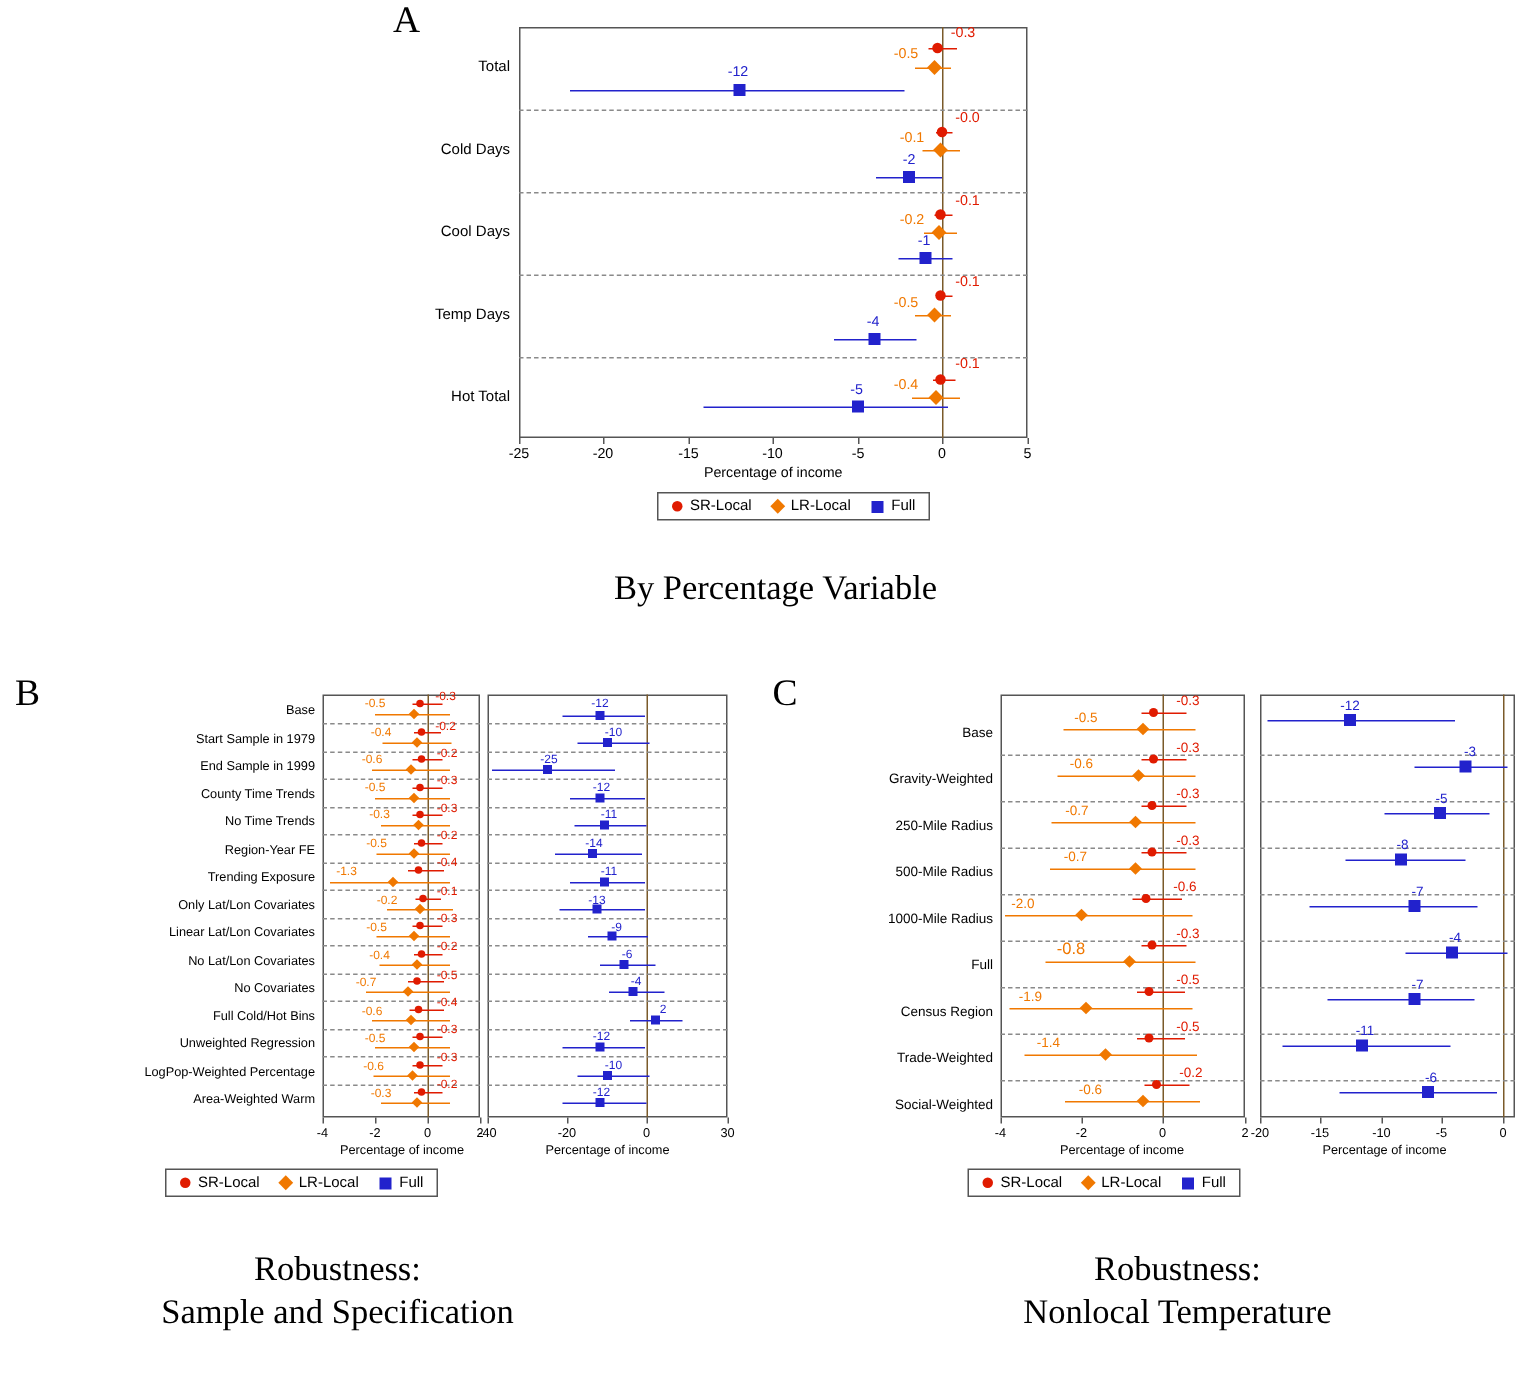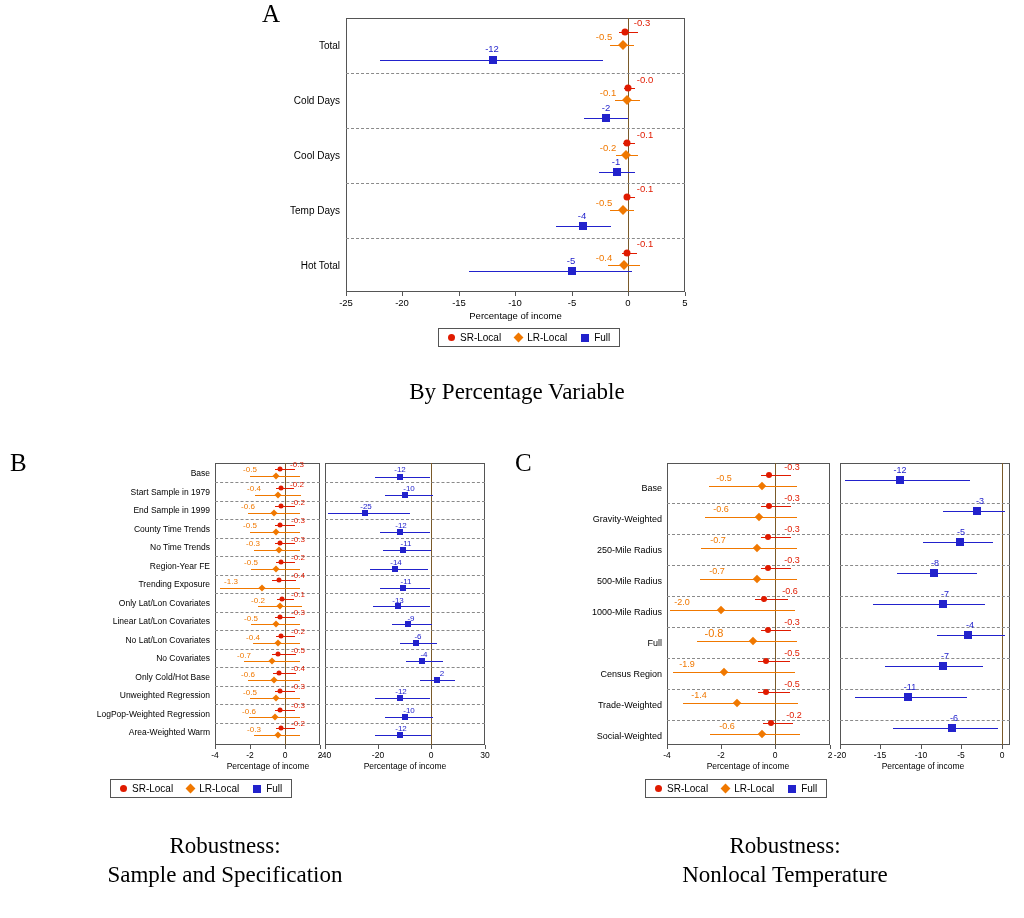--- a/index.html
+++ b/index.html
@@ -189,23 +189,23 @@
   <div class="rowlabel small" style="top:46.5px;left:0;width:200px;">Start Sample in 1979</div>
   <div class="rowlabel small" style="top:65px;left:0;width:200px;">End Sample in 1999</div>
   <div class="rowlabel small" style="top:83.5px;left:0;width:200px;">County Time Trends</div>
   <div class="rowlabel small" style="top:102px;left:0;width:200px;">No Time Trends</div>
   <div class="rowlabel small" style="top:120.5px;left:0;width:200px;">Region-Year FE</div>
   <div class="rowlabel small" style="top:139px;left:0;width:200px;">Trending Exposure</div>
   <div class="rowlabel small" style="top:157.5px;left:0;width:200px;">Only Lat/Lon Covariates</div>
   <div class="rowlabel small" style="top:176px;left:0;width:200px;">Linear Lat/Lon Covariates</div>
   <div class="rowlabel small" style="top:194.5px;left:0;width:200px;">No Lat/Lon Covariates</div>
   <div class="rowlabel small" style="top:213px;left:0;width:200px;">No Covariates</div>
-  <div class="rowlabel small" style="top:231.5px;left:0;width:200px;">Only Cold/Hot Base</div>
+  <div class="rowlabel small" style="top:231.5px;left:0;width:200px;">Full Cold/Hot Bins</div>
   <div class="rowlabel small" style="top:250px;left:0;width:200px;">Unweighted Regression</div>
-  <div class="rowlabel small" style="top:268.5px;left:0;width:200px;">LogPop-Weighted Regression</div>
+  <div class="rowlabel small" style="top:268.5px;left:0;width:200px;">LogPop-Weighted Percentage</div>
   <div class="rowlabel small" style="top:287px;left:0;width:200px;">Area-Weighted Warm</div>
 
   <div class="sep" style="left:205px;top:37px;width:105px;"></div>
   <div class="sep" style="left:315px;top:37px;width:160px;"></div>
   <div class="sep" style="left:205px;top:55.5px;width:105px;"></div>
   <div class="sep" style="left:315px;top:55.5px;width:160px;"></div>
   <div class="sep" style="left:205px;top:74px;width:105px;"></div>
   <div class="sep" style="left:315px;top:74px;width:160px;"></div>
   <div class="sep" style="left:205px;top:92.5px;width:105px;"></div>
   <div class="sep" style="left:315px;top:92.5px;width:160px;"></div>

